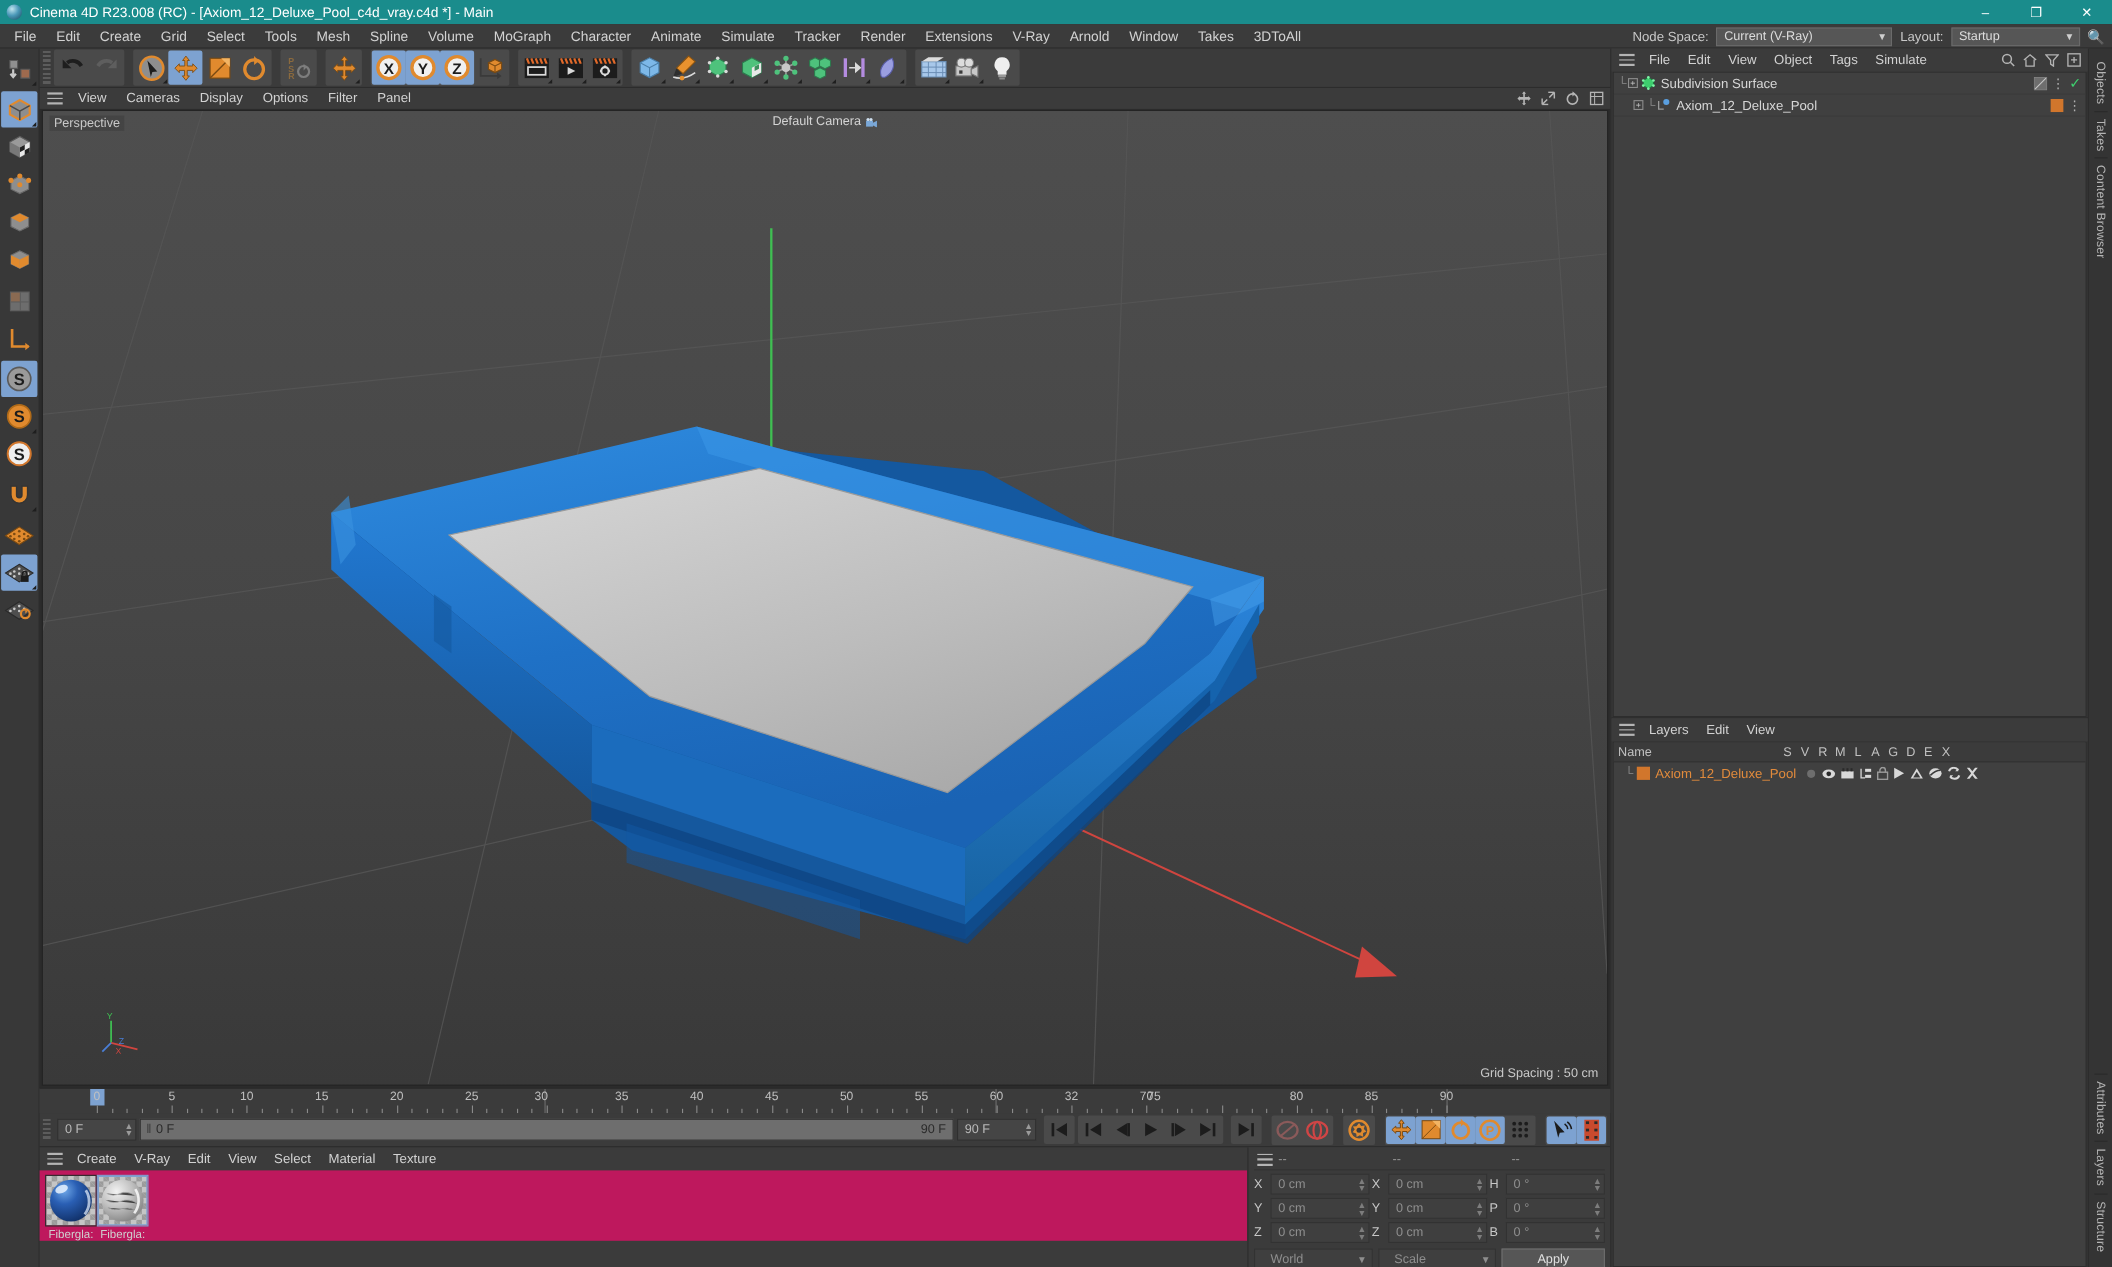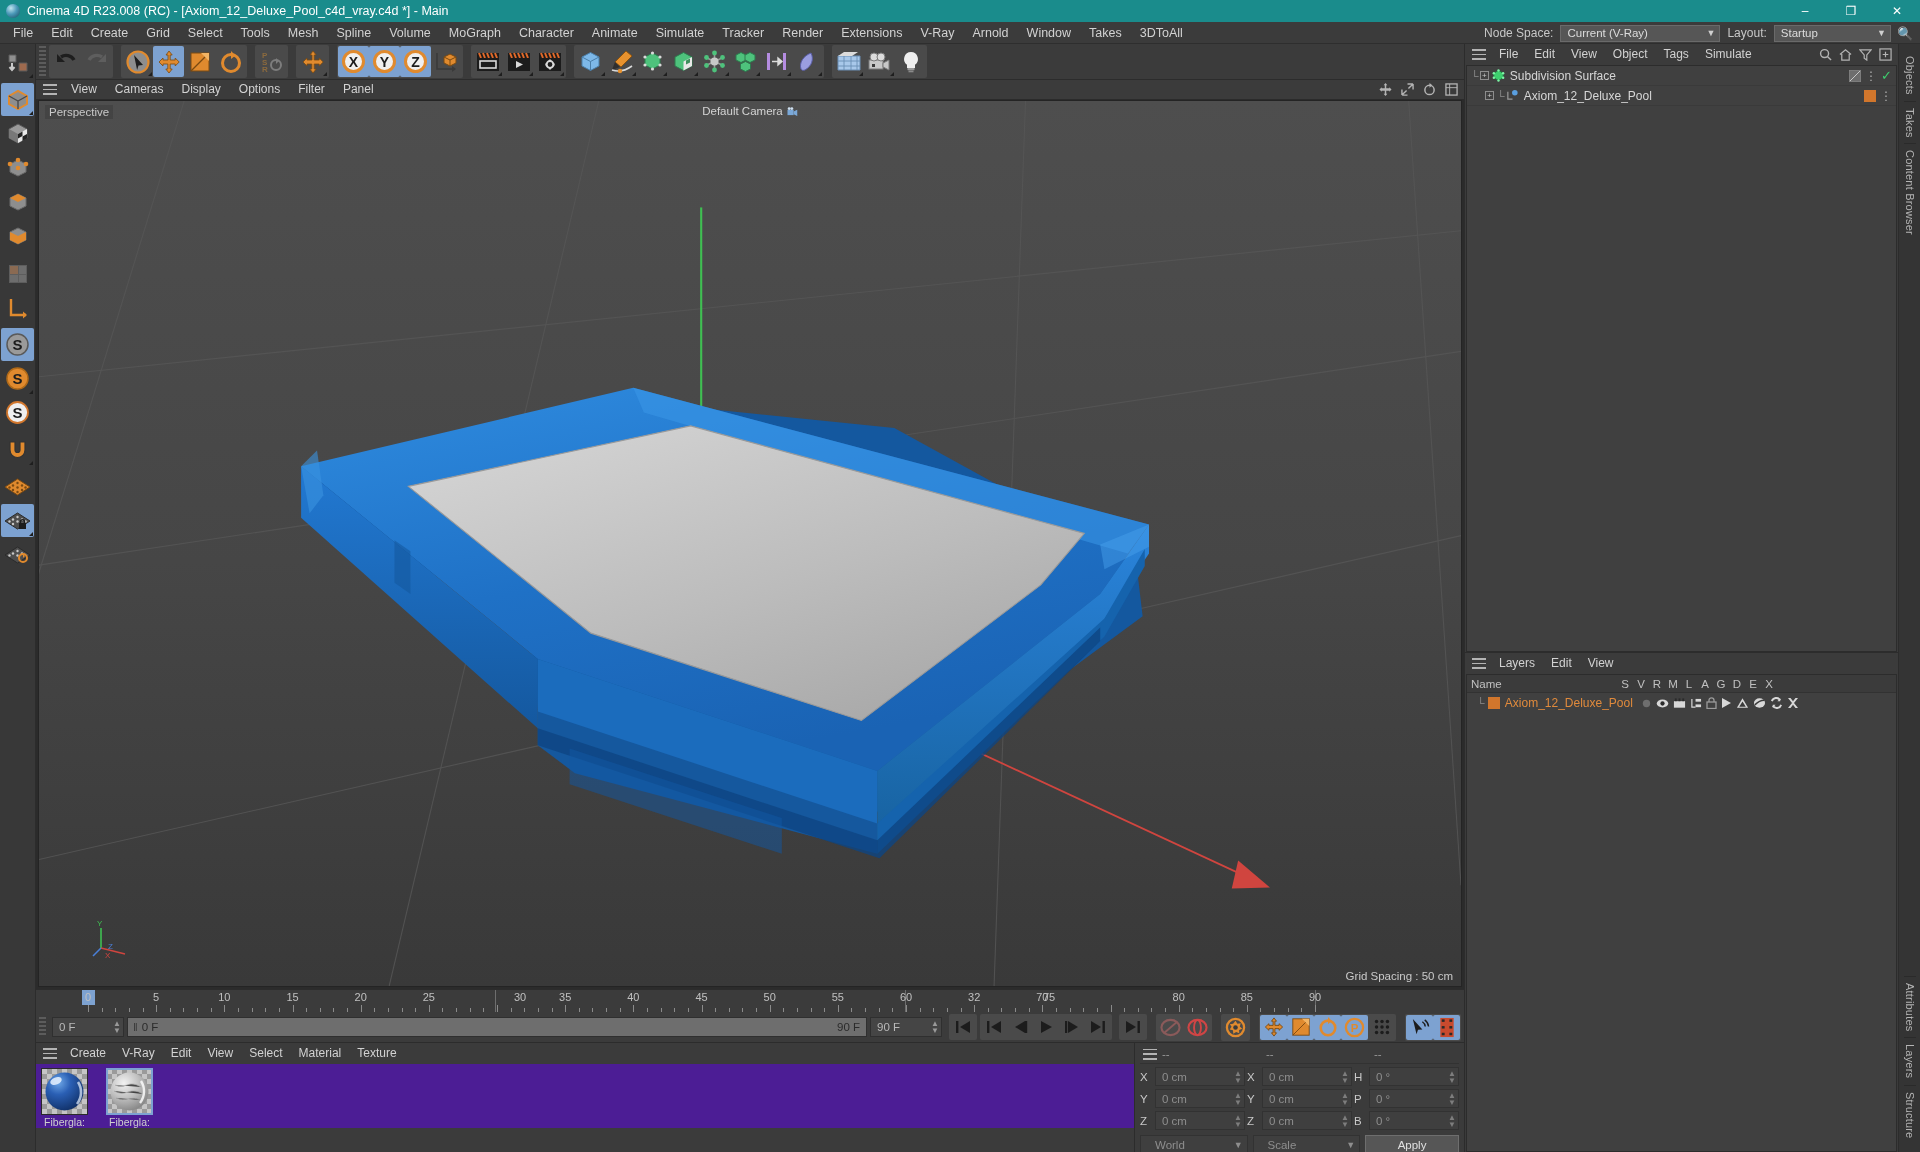--- a/index.html
+++ b/index.html
@@ -91,21 +91,21 @@
               padding:0 2px 0 6px;font-size:11.5px;color:#b9b9b9;}
   .numfield .spin { margin-left:auto;font-size:8px;line-height:7px;color:#9a9a9a;padding-left:4px;}
   #tlstrip { flex:1;height:20px;background:#6e6e6e;border:1px solid #2f2f2f;position:relative;
              display:flex;align-items:center;padding:0 5px;font-size:11.5px;color:#2b2b2b;}
   #tlstrip .rt { position:absolute;right:6px;}
   
   #matwrap { height:110px;background:#3b3b3b;border-top:1px solid #2c2c2c;display:flex;}
   #matpanel { flex:1; }
   #matmenu { height:21px;display:flex;align-items:center;padding-left:4px;}
   #matmenu .mi { padding:0 8px;line-height:21px;font-size:12px;color:#d2d2d2;}
-  #matlist { display:flex;padding:4px 0 0 5px;gap:18px;background:#4c1d95;}
+  #matlist { display:flex;padding:4px 0 0 5px;gap:0;background:#be185d;}
   .matcell { width:47px; }
   .matthumb { width:47px;height:47px;border:1px solid #2a2a2a;
       background-image:
         linear-gradient(45deg,#9a9a9a 25%,transparent 25%,transparent 75%,#9a9a9a 75%),
         linear-gradient(45deg,#9a9a9a 25%,#c5c5c5 25%,#c5c5c5 75%,#9a9a9a 75%);
       background-size:10px 10px; background-position:0 0,5px 5px; position:relative;}
   .matcell.sel .matthumb { border:1px solid #7da2d1; box-shadow:0 0 0 1px #7da2d1 inset;}
   .matname { font-size:10.5px;color:#cfcfcf;width:47px;overflow:hidden;white-space:nowrap;
              text-align:center;margin-top:1px;}
   
@@ -732,21 +732,21 @@
         <div id="tlplay" style="left:46px;"></div>
         <div class="vline" style="left:459px;"></div>
         <div class="vline" style="left:869px;"></div>
         <div class="vline" style="left:1279px;"></div>
       <div class="lab" style="left: 52px;">0</div>
           <div class="lab" style="left: 120.167px;">5</div>
           <div class="lab" style="left: 188.333px;">10</div>
           <div class="lab" style="left: 256.5px;">15</div>
           <div class="lab" style="left: 324.667px;">20</div>
           <div class="lab" style="left: 392.833px;">25</div>
-          <div class="lab" style="left: 484px;">30</div>
+          <div class="lab" style="left: 456px;">30</div>
           <div class="lab" style="left: 529.167px;">35</div>
           <div class="lab" style="left: 597.333px;">40</div>
           <div class="lab" style="left: 665.5px;">45</div>
           <div class="lab" style="left: 733.667px;">50</div>
           <div class="lab" style="left: 801.833px;">55</div>
           <div class="lab" style="left: 870px;">60</div>
           <div class="lab" style="left: 938.167px;">32</div>
           <div class="lab" style="left: 1006.33px;">70</div>
           <div class="lab" style="left: 1013px;">75</div>
           <div class="lab" style="left: 1142.67px;">80</div>

